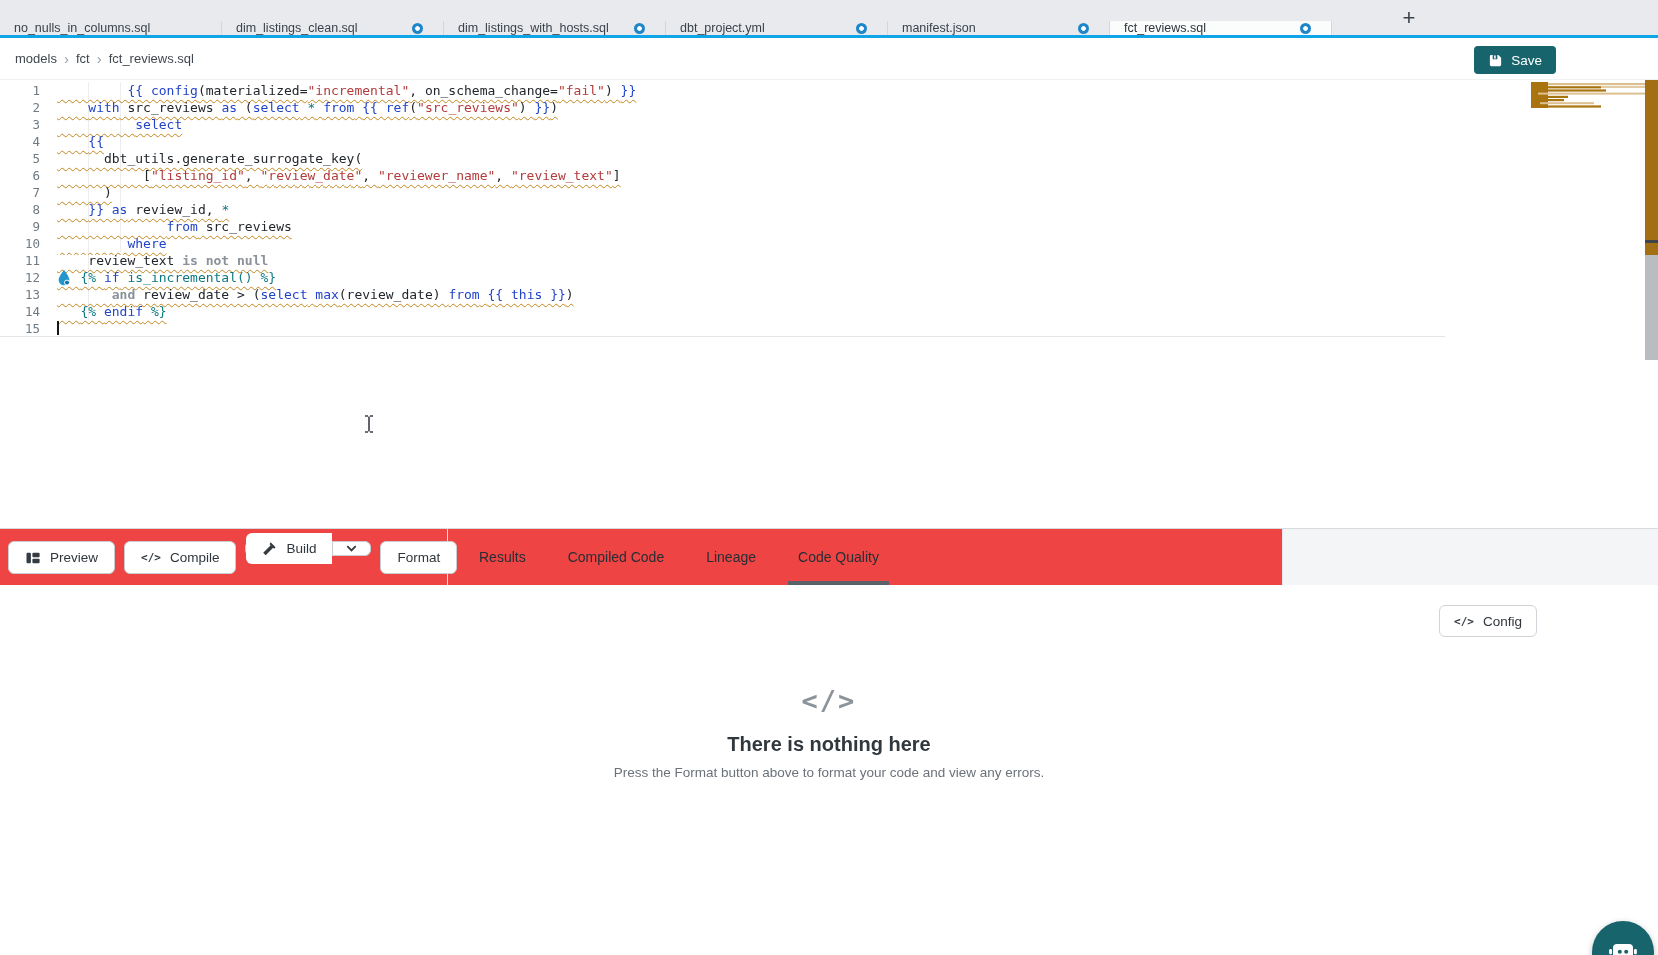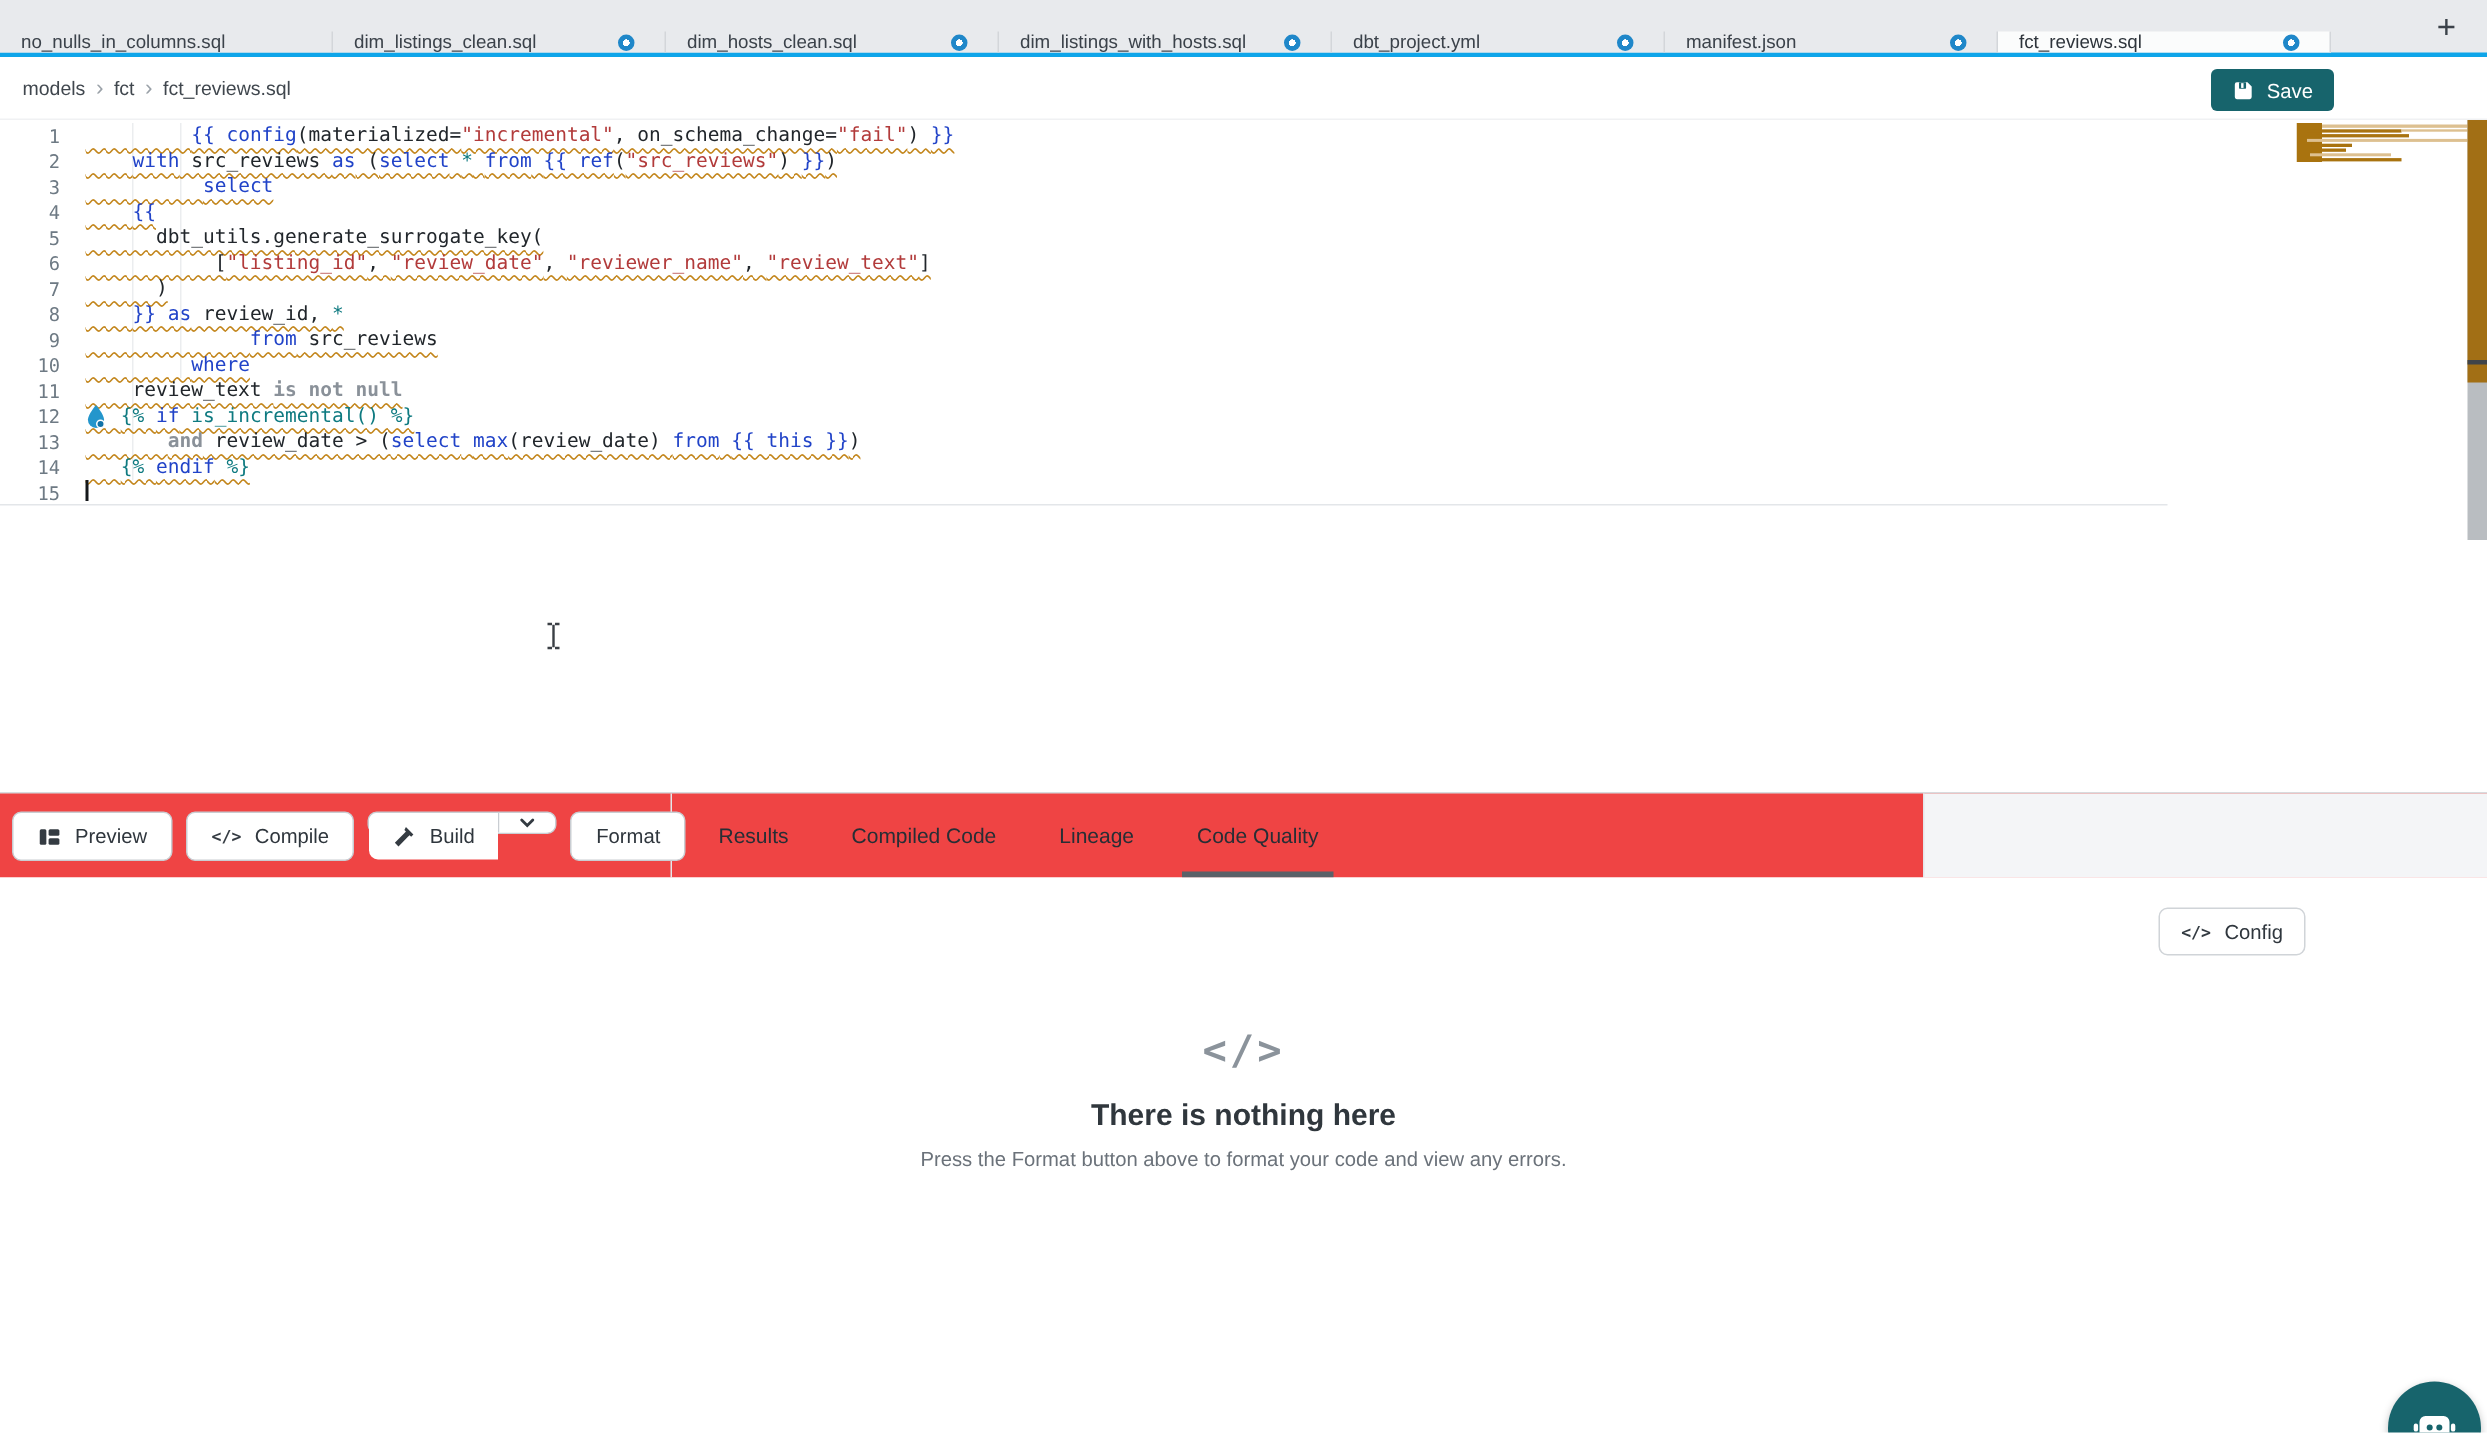--- a/index.html
+++ b/index.html
@@ -57,21 +57,21 @@
 
   
   .toolbar { position:absolute; left:0; top:528px; width:1658px; height:57px; background:#ef4444;
     border-top:1px solid #d8dbde;text-decoration:underline; }
   .tb-right-zone { position:absolute; left:1282px; top:0; bottom:0; width:376px;
     background:#f4f5f7; border-left:1px solid #e4e6e9; }
   .tb-buttons { position:absolute; left:8px; top:12px; display:flex; gap:9px; }
   .btn { height:33px; padding:0 16px; border:1px solid #c9cdd2; border-radius:6px; background:#fff;
     font-size:13.5px; color:#2f363d; display:flex; align-items:center; gap:9px; cursor:pointer;
     font-family:"Liberation Sans", sans-serif; }
-  .split { display:flex; border:1px solid #c9cdd2; border-radius:6px; background:#fff; height:15px; }
+  .split { display:flex; border:1px solid #c9cdd2; border-radius:6px; background:#fff; height:15px;align-items:center; }
   .split .btn { border:none; height:31px; border-radius:6px 0 0 6px; }
   .split .chev { width:38px; border:none; border-left:1px solid #c9cdd2; background:#fff;
     border-radius:0 6px 6px 0; display:flex; align-items:center; justify-content:center; cursor:pointer; }
   .tb-sep { position:absolute; left:447px; top:0; bottom:0; width:1px; background:#e4e6e9; }
   .ptabs { position:absolute; left:458px; top:0; bottom:0; display:flex; }
   .ptab { padding:0 21px; display:flex; align-items:center; font-size:14px; color:#272e35;
     position:relative; cursor:pointer; }
   .ptab.active { font-weight:400; }
   .ptab.active::after { content:''; position:absolute; left:11px; right:11px; bottom:0;
     height:4px; background:#5a6168; }
@@ -97,24 +97,20 @@
 
 <div class="app">
 
   <div class="tabbar">
     <div id="file-tabs" style="display:flex;">
         <div class="ftab">
           <span class="ftab-label">no_nulls_in_columns.sql</span>
         </div>
         <div class="ftab">
           <span class="ftab-label">dim_listings_clean.sql</span>
-          <span class="mod-dot"></span>
-        </div>
-        <div class="ftab">
-          <span class="ftab-label">dim_hosts_clean.sql</span>
           <span class="mod-dot"></span>
         </div>
         <div class="ftab">
           <span class="ftab-label">dim_listings_with_hosts.sql</span>
           <span class="mod-dot"></span>
         </div>
         <div class="ftab">
           <span class="ftab-label">dbt_project.yml</span>
           <span class="mod-dot"></span>
         </div>

